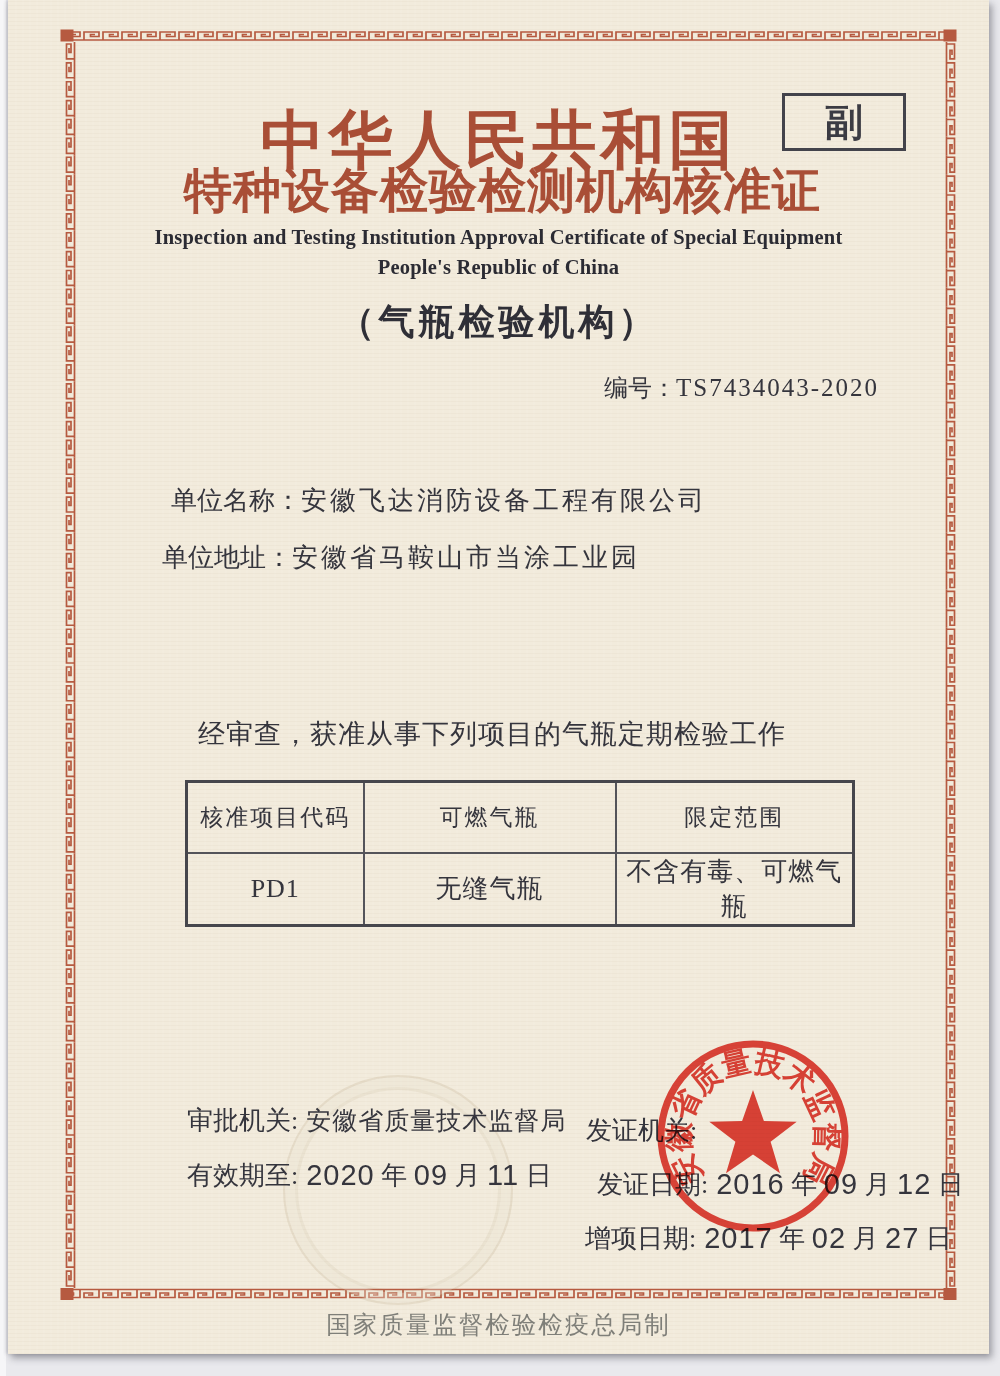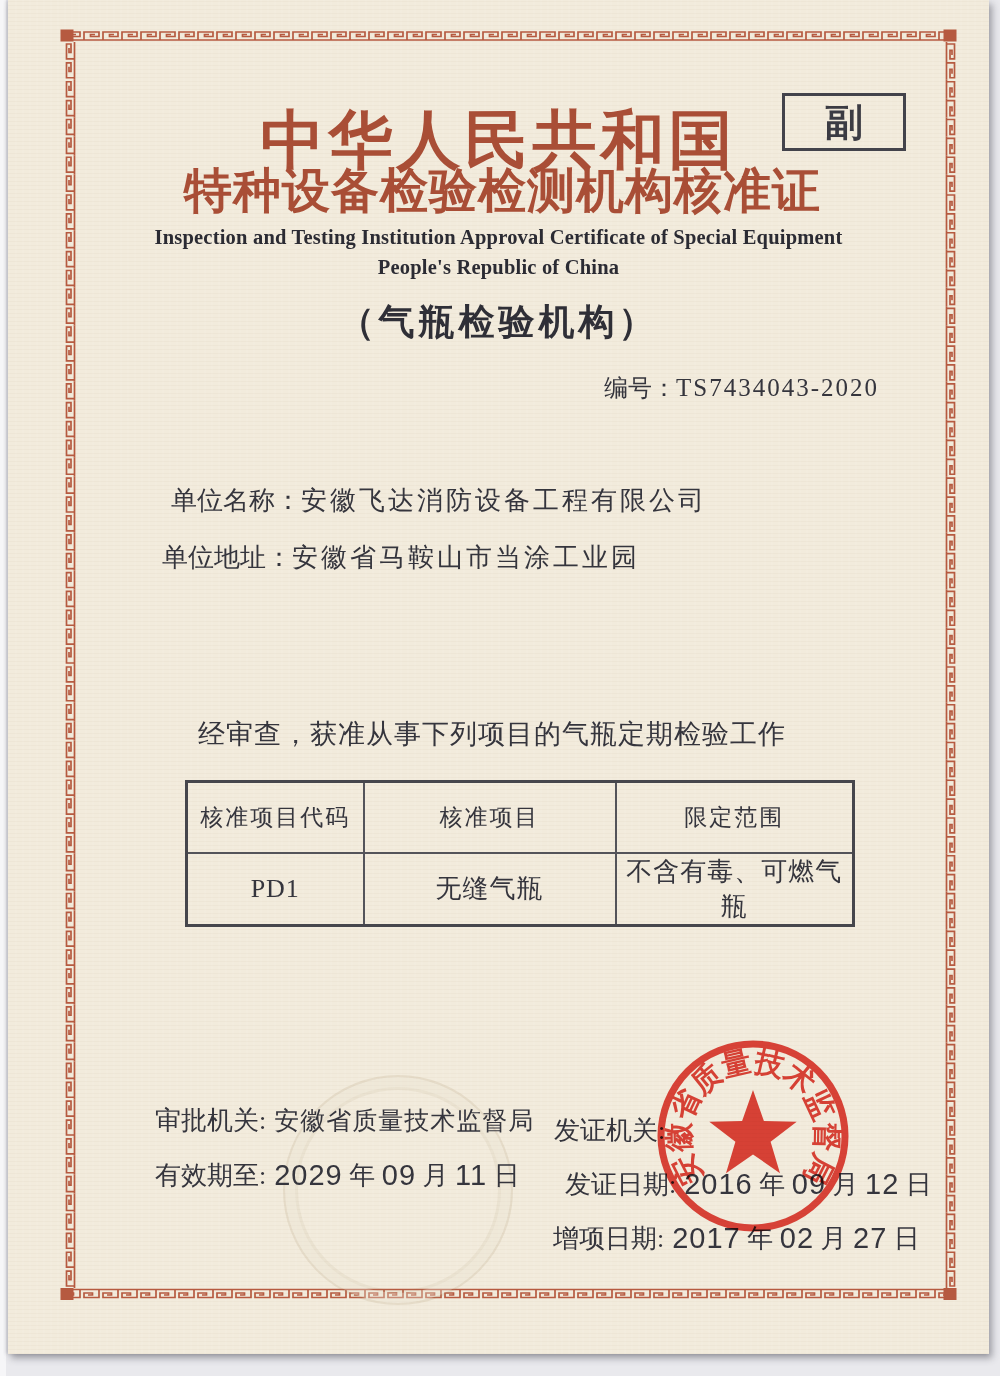--- a/index.html
+++ b/index.html
@@ -56,21 +56,21 @@
     border:3px solid var(--table-line);
     margin-left:6px;
   }
   table.approval-table th, table.approval-table td{
     border:2px solid #54545a;text-align:center;vertical-align:middle;
     font-weight:normal;
   }
   table.approval-table th{height:71px;font-size:23px;letter-spacing:2px;}
   table.approval-table td{height:71px;font-size:26px;letter-spacing:1px;}
   td.code-cell{font-size:24px;letter-spacing:1px;}
-  .foot{font-size:26px;}
+  .foot{font-size:26px;margin-left:32px;}
   .appr{left:147px;top:1106px;}
   .appr .f-val{font-size:25px;letter-spacing:1px;}
   .valid{left:147px;top:1159px;}
   .iss-auth{left:546px;top:1116px;}
   .iss-date{left:557px;top:1168px;}
   .add-date{left:545px;top:1222px;}
   .num{font-family:"Liberation Sans","DejaVu Sans",sans-serif;font-size:29px;vertical-align:-1px;letter-spacing:1px;}
   .dsp{display:inline-block;width:8px;}
   .issued-by{top:1311px;font-size:24.5px;color:var(--footer-gray);letter-spacing:2px;}
   .emboss{
@@ -354,50 +354,51 @@
 
   <table class="approval-table">
     <colgroup>
         <col style="width:177px">
         <col style="width:252px">
         <col style="width:238px">
       </colgroup>
     <thead>
       <tr>
         <th>核准项目代码</th>
-        <th>核准项目</th>
+        <th>可燃气瓶</th>
         <th>限定范围</th>
       </tr>
     </thead>
     <tbody>
       <tr>
         <td class="code-cell">PD1</td>
         <td>无缝气瓶</td>
         <td>不含有毒、可燃气瓶</td>
       </tr>
     </tbody>
   </table>
 
   <div class="line foot appr">
     <span>审批机关:</span><span class="dsp"></span><span class="f-val">安徽省质量技术监督局</span>
   </div>
   <div class="line foot valid">
-    <span>有效期至:</span><span class="dsp"></span><span class="num">2029</span> <span>年</span> <span class="num">09</span> <span>月</span> <span class="num">11</span> <span>日</span>
+    <span>有效期至:</span><span class="dsp"></span><span class="num">2020</span> <span>年</span> <span class="num">09</span> <span>月</span> <span class="num">11</span> <span>日</span>
   </div>
 
   <div class="line foot iss-auth">发证机关:</div>
   <div class="line foot iss-date">
     <span>发证日期:</span><span class="dsp"></span><span class="num">2016</span> <span>年</span> <span class="num">09</span> <span>月</span> <span class="num">12</span> <span>日</span>
   </div>
   <div class="line foot add-date">
     <span>增项日期:</span><span class="dsp"></span><span class="num">2017</span> <span>年</span> <span class="num">02</span> <span>月</span> <span class="num">27</span> <span>日</span>
   </div>
 
   <svg class="seal" width="260" height="260" viewBox="-130 -130 260 260">
     <circle r="92" fill="none" stroke="#e0332a" stroke-width="7"></circle>
     <polygon fill="#df3227" points="0,-46 10.9,-15 43.7,-14.2 17.6,5.7 27,37.2 0,18.5 -27,37.2 -17.6,5.7 -43.7,-14.2 -10.9,-15"></polygon>
     <path id="sealArc" d="M -49,41.1 A 64,64 0 1 1 49,41.1" fill="none"></path>
     <text font-size="30" fill="#df3227">
       <textPath href="#sealArc" startOffset="0" textLength="290" lengthAdjust="spacingAndGlyphs">安徽省质量技术监督局</textPath>
     </text>
   </svg>
 
+  <div class="line center issued-by">国家质量监督检验检疫总局制</div>
 </div>
 
 </body></html>

